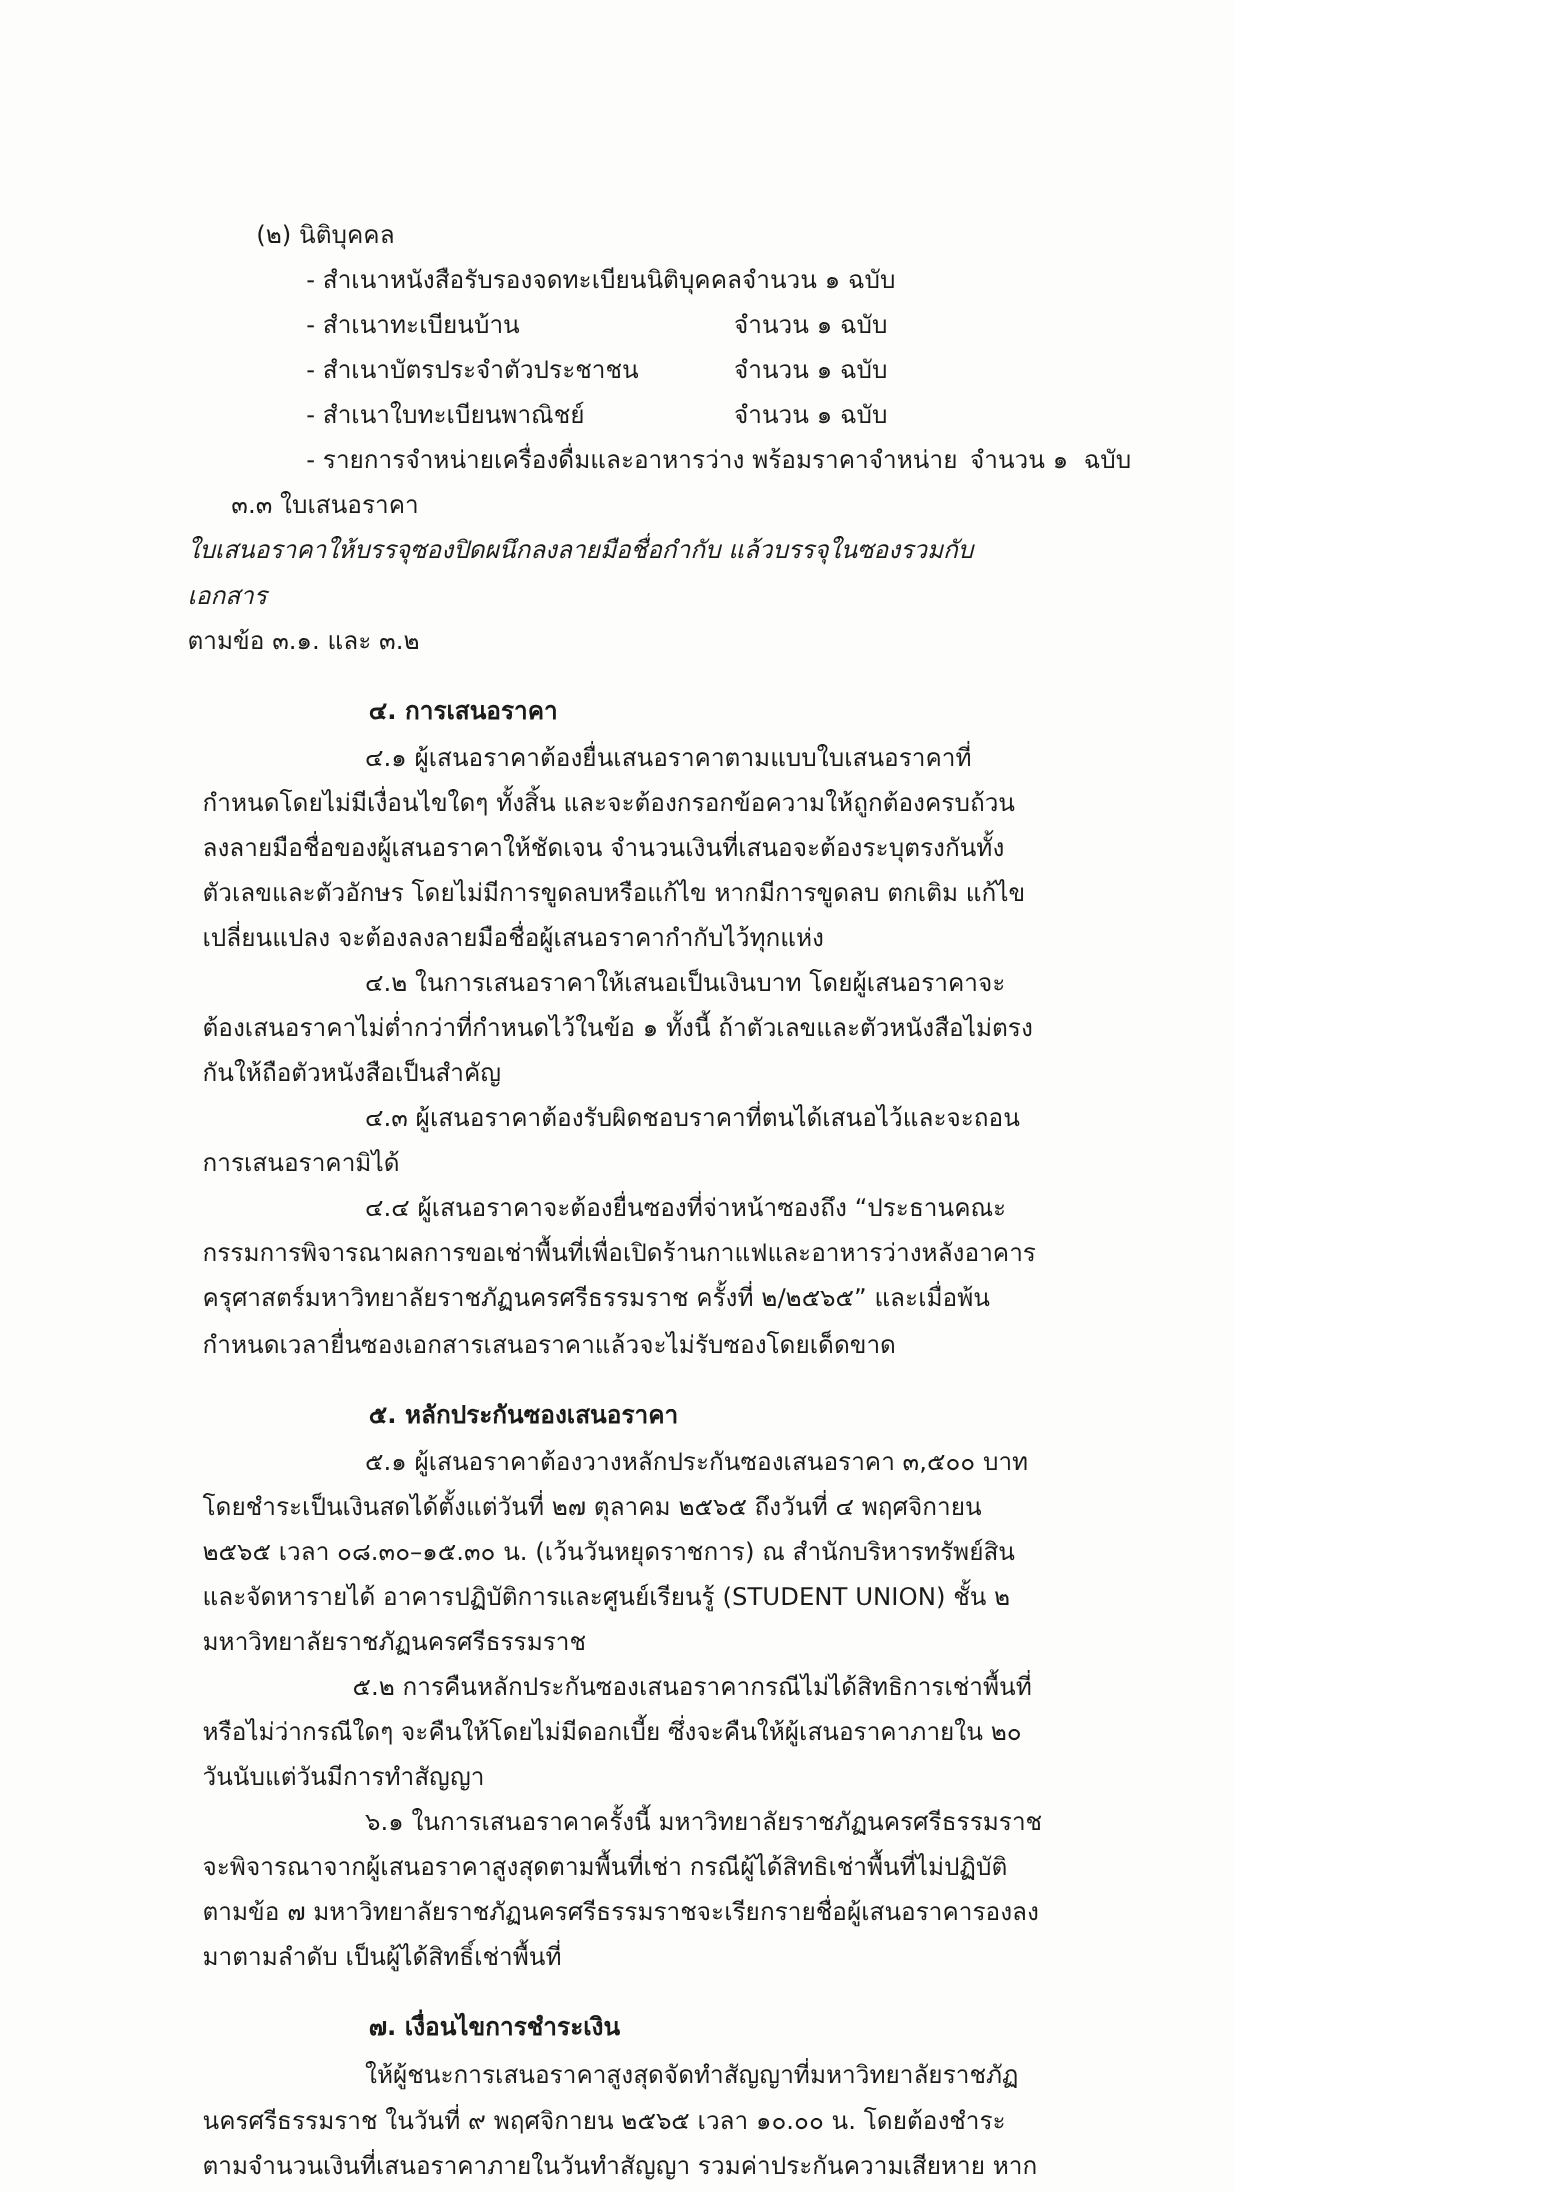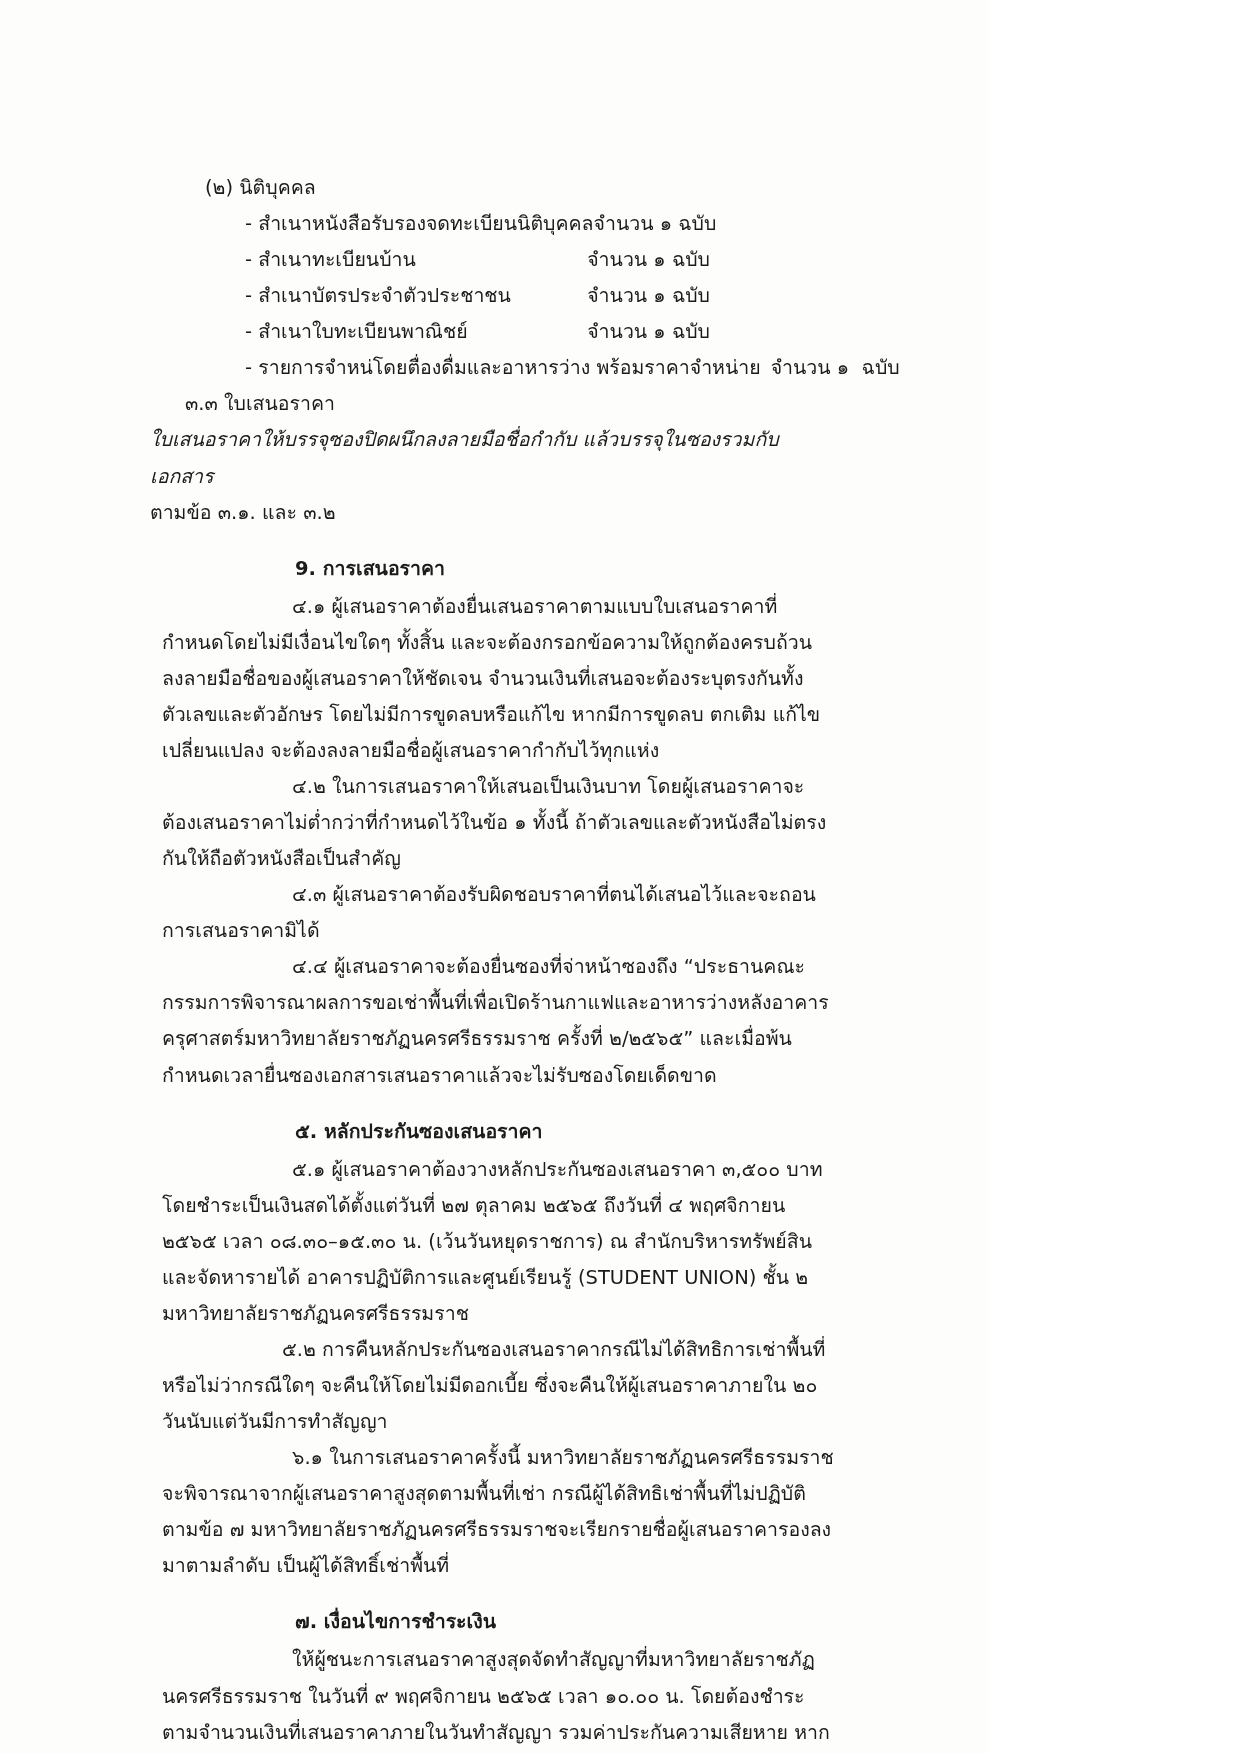--- a/index.html
+++ b/index.html
@@ -84,29 +84,29 @@
       </div>
       <div class="row">
         <span class="label">- สำเนาบัตรประจำตัวประชาชน</span>
         <span class="amount">จำนวน ๑ ฉบับ</span>
       </div>
       <div class="row">
         <span class="label">- สำเนาใบทะเบียนพาณิชย์</span>
         <span class="amount">จำนวน ๑ ฉบับ</span>
       </div>
       <div class="row wide">
-        <span class="label">- รายการจำหน่โดยตื่องดื่มและอาหารว่าง พร้อมราคาจำหน่าย</span>
+        <span class="label">- รายการจำหน่ายเครื่องดื่มและอาหารว่าง พร้อมราคาจำหน่าย</span>
         <span class="amount">จำนวน ๑  ฉบับ</span>
       </div>
 
       <div class="line i-0" style="margin-left:35px;">๓.๓ ใบเสนอราคา</div>
       <div class="line" style="font-style:italic;">ใบเสนอราคาให้บรรจุซองปิดผนึกลงลายมือชื่อกำกับ แล้วบรรจุในซองรวมกับเอกสาร</div>
       <div class="line" style="margin-left:0;">ตามข้อ ๓.๑. และ ๓.๒</div>
 
-      <div class="sec-title">9. การเสนอราคา</div>
+      <div class="sec-title">๔. การเสนอราคา</div>
       <div class="line p"><span class="ti"></span><span>๔.๑ ผู้เสนอราคาต้องยื่นเสนอราคาตามแบบใบเสนอราคาที่กำหนดโดยไม่มีเงื่อนไขใดๆ ทั้งสิ้น และจะต้องกรอกข้อความให้ถูกต้องครบถ้วน ลงลายมือชื่อของผู้เสนอราคาให้ชัดเจน จำนวนเงินที่เสนอจะต้องระบุตรงกันทั้งตัวเลขและตัวอักษร โดยไม่มีการขูดลบหรือแก้ไข หากมีการขูดลบ ตกเติม แก้ไข เปลี่ยนแปลง จะต้องลงลายมือชื่อผู้เสนอราคากำกับไว้ทุกแห่ง</span></div>
       <div class="line p"><span class="ti"></span><span>๔.๒ ในการเสนอราคาให้เสนอเป็นเงินบาท โดยผู้เสนอราคาจะต้องเสนอราคาไม่ต่ำกว่าที่กำหนดไว้ในข้อ ๑ ทั้งนี้ ถ้าตัวเลขและตัวหนังสือไม่ตรงกันให้ถือตัวหนังสือเป็นสำคัญ</span></div>
       <div class="line p"><span class="ti"></span><span>๔.๓ ผู้เสนอราคาต้องรับผิดชอบราคาที่ตนได้เสนอไว้และจะถอนการเสนอราคามิได้</span></div>
       <div class="line p"><span class="ti"></span><span>๔.๔ ผู้เสนอราคาจะต้องยื่นซองที่จ่าหน้าซองถึง “ประธานคณะกรรมการพิจารณาผลการขอเช่าพื้นที่เพื่อเปิดร้านกาแฟและอาหารว่างหลังอาคารครุศาสตร์มหาวิทยาลัยราชภัฏนครศรีธรรมราช ครั้งที่ ๒/๒๕๖๕” และเมื่อพ้นกำหนดเวลายื่นซองเอกสารเสนอราคาแล้วจะไม่รับซองโดยเด็ดขาด</span></div>
 
       <div class="sec-title">๕. หลักประกันซองเสนอราคา</div>
       <div class="line p"><span class="ti"></span><span>๕.๑ ผู้เสนอราคาต้องวางหลักประกันซองเสนอราคา ๓,๕๐๐ บาท โดยชำระเป็นเงินสดได้ตั้งแต่วันที่ ๒๗ ตุลาคม ๒๕๖๕ ถึงวันที่ ๔ พฤศจิกายน ๒๕๖๕ เวลา ๐๘.๓๐–๑๕.๓๐ น. (เว้นวันหยุดราชการ) ณ สำนักบริหารทรัพย์สินและจัดหารายได้ อาคารปฏิบัติการและศูนย์เรียนรู้ (STUDENT UNION) ชั้น ๒ มหาวิทยาลัยราชภัฏนครศรีธรรมราช</span></div>
       <div class="line p"><span class="ti-s"></span><span>๕.๒ การคืนหลักประกันซองเสนอราคากรณีไม่ได้สิทธิการเช่าพื้นที่หรือไม่ว่ากรณีใดๆ จะคืนให้โดยไม่มีดอกเบี้ย ซึ่งจะคืนให้ผู้เสนอราคาภายใน ๒๐ วันนับแต่วันมีการทำสัญญา</span></div>
 
       <div class="line p"><span class="ti"></span><span>๖.๑ ในการเสนอราคาครั้งนี้ มหาวิทยาลัยราชภัฏนครศรีธรรมราช จะพิจารณาจากผู้เสนอราคาสูงสุดตามพื้นที่เช่า กรณีผู้ได้สิทธิเช่าพื้นที่ไม่ปฏิบัติตามข้อ ๗ มหาวิทยาลัยราชภัฏนครศรีธรรมราชจะเรียกรายชื่อผู้เสนอราคารองลงมาตามลำดับ เป็นผู้ได้สิทธิ์เช่าพื้นที่</span></div>

